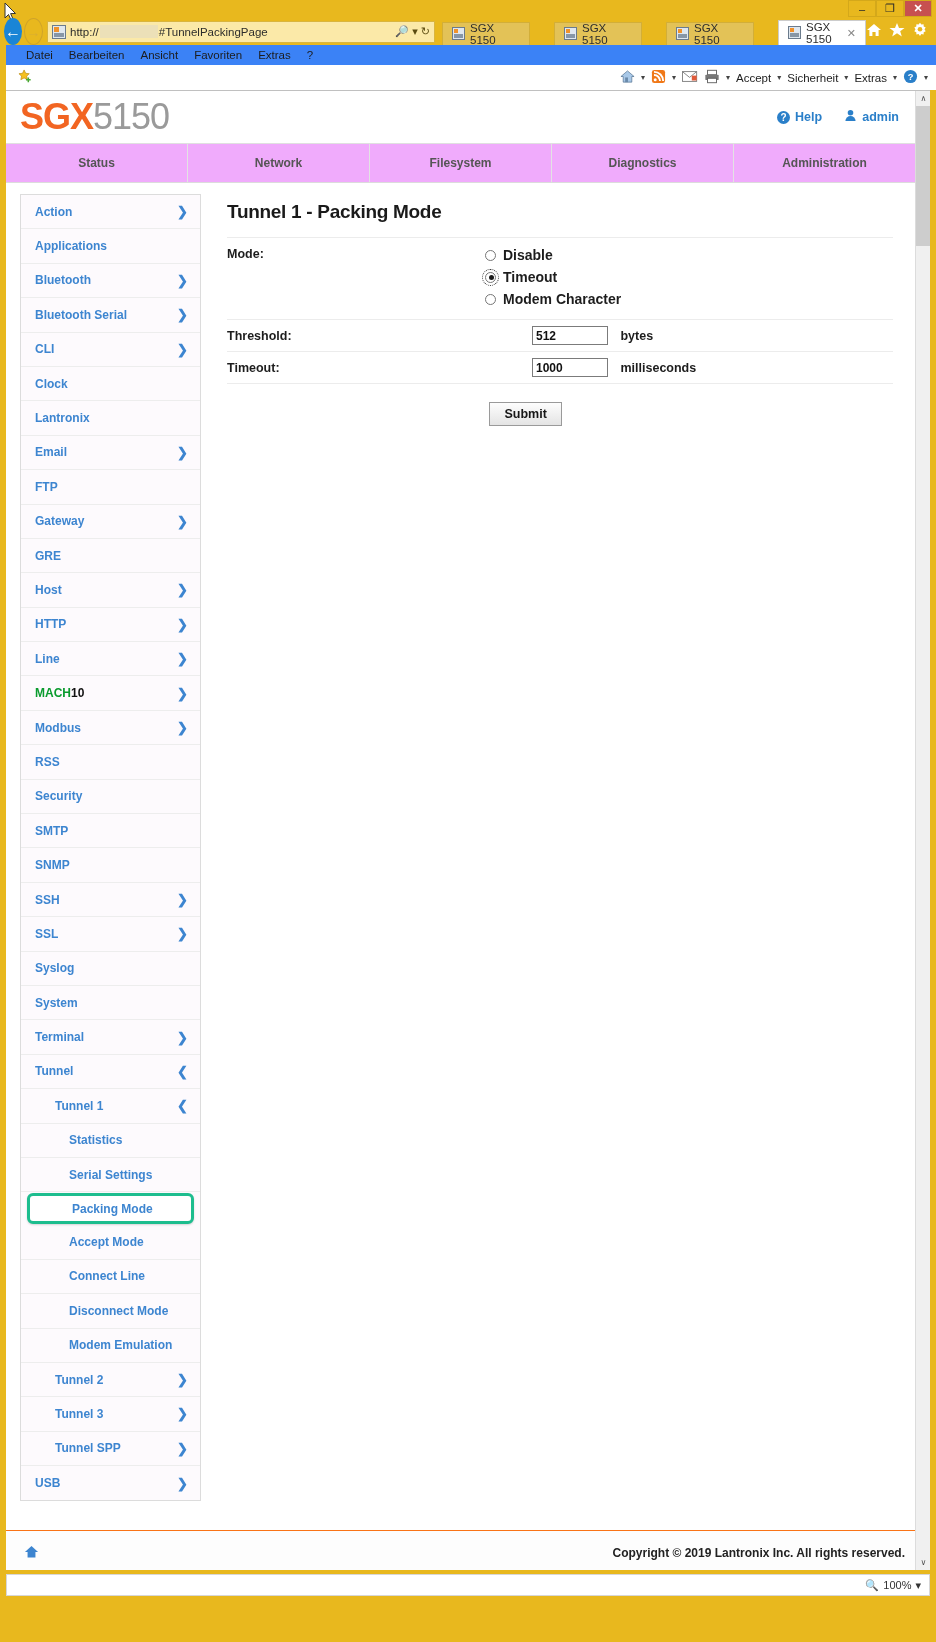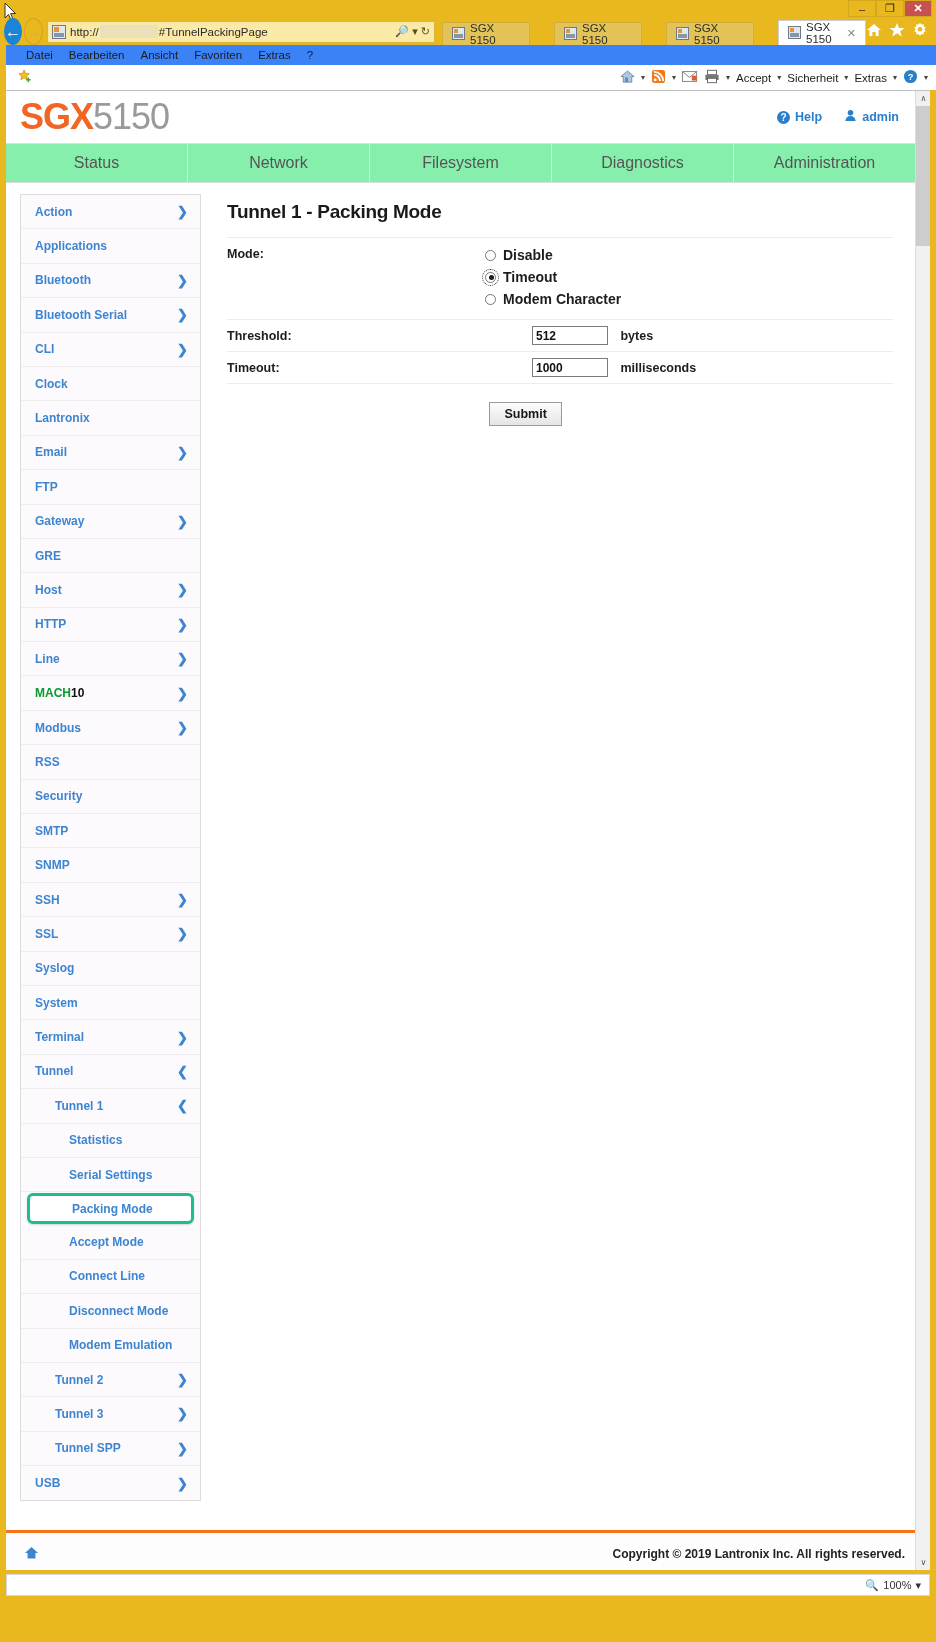--- a/index.html
+++ b/index.html
@@ -90,22 +90,22 @@
                  font-weight: bold; color: #2a7fc9; }
   .brand-right .it { display: flex; align-items: center; gap: 5px; }
   .icon-q { width: 13px; height: 13px; border-radius: 50%; background: #2a7fc9; color: #fff;
             font-size: 10px; font-weight: bold; display: flex; align-items: center; justify-content: center; }
 
   
   .topnav { display: flex; height: 40px; border-top: 1px solid #e0e0e0; border-bottom: 1px solid #dcdcdc;
             background: #f7f7f7; }
   .topnav .ti {
     flex: 1; display: flex; align-items: center; justify-content: center;
-    font-size: 16px; font-weight: normal; color: #555555;
-    border-right: 1px solid #e3e3e3; background: #86efac;
+    font-size: 12px; font-weight: bold; color: #555555;
+    border-right: 1px solid #e3e3e3; background: #f0abfc;
   }
   .topnav .ti:last-child { border-right: none; }
 
   
   .content { display: flex; align-items: flex-start; height: 1340px; }
 
   
   .sidebar { width: 181px; margin: 11px 0 0 14px; border: 1px solid #dcdcdc; background: #fdfafd; }
   .side-item {
     height: 34.4px; display: flex; align-items: center; padding: 0 12px 0 14px;
@@ -149,21 +149,21 @@
   .submit-wrap { padding-top: 18px; }
   .submit-btn {
     background: linear-gradient(#fdfdfd, #e4e4e4); border: 1px solid #9a9a9a;
     font-size: 12.5px; font-weight: bold; color: #171717; padding: 4px 14px;
     font-family: "Liberation Sans", sans-serif; cursor: pointer;
   }
 
   
   .page-footer {
     position: absolute; left: 0; bottom: 0; width: 909px; height: 40px;
-    border-top: 3px solid #f97316; background: #fdfdfd;
+    border-top: 1px solid #f97316; background: #fdfdfd;
     display: flex; align-items: center; padding: 4px 10px 0 18px;
   }
   .home-ico { color: #3d85d0; font-size: 15px; }
   .copyright { margin-left: auto; font-size: 12px; font-weight: bold; color: #222; }
 
   
   .statusbar {
     margin: 4px 6px 0 6px; width: 924px; height: 22px; background: #ffffff;
     border: 1px solid #d7d7d7; display: flex; align-items: center; padding: 0 8px;
     font-size: 11px; color: #333;

